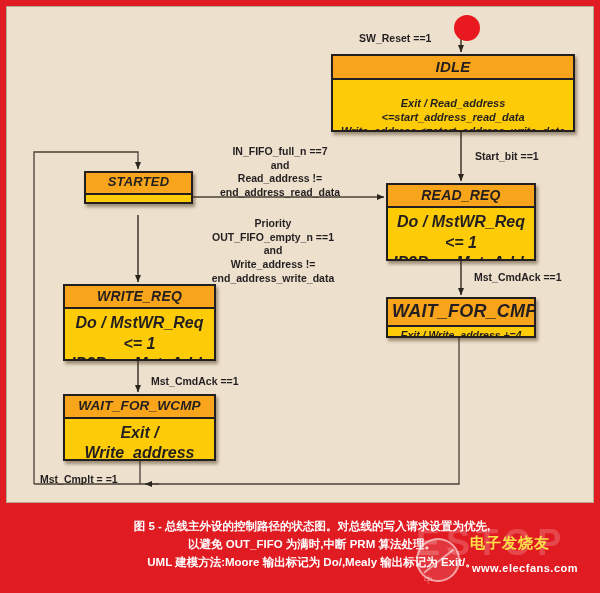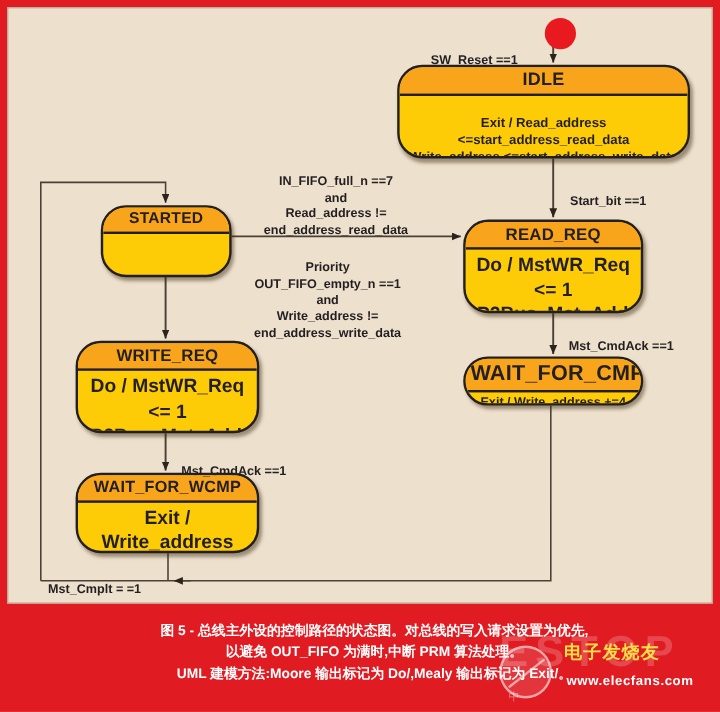--- a/index.html
+++ b/index.html
@@ -26,23 +26,24 @@
   #wires {
     position: absolute; left: 0; top: 0;
     width: 588px; height: 497px;
     pointer-events: none;
   }
   
   .state {
     position: absolute;
     background: #fdcc07;
     border: 2px solid #231f20;
-    border-radius: 21px;
+    border-radius: 0;
     box-shadow: 2px 3px 3px rgba(60,40,10,0.45);
     overflow: hidden;
+    font-style: italic;
   }
   .state .hdr {
     background: #f8a51c;
     border-bottom: 2px solid #231f20;
     text-align: center;
     color: #231f20;
     font-weight: bold;
     letter-spacing: .2px;
     padding: 2px 4px 3px;
     font-size: 14px;
@@ -57,21 +58,21 @@
     padding: 4px 5px 5px;
     white-space: pre-line;
   }
   .state.empty-body .body { min-height: 18px; }
 
   
   #st-idle       { left: 324px; top:  47px; width: 244px; height:  78px; }
   #st-idle .hdr  { font-size: 15px; }
   #st-idle .body { font-size: 11px; padding-top: 16px; }
 
-  #st-started    { left:  77px; top: 164px; width: 109px; height:  60px; }
+  #st-started    { left:  77px; top: 164px; width: 109px; height:  33px; }
   #st-started .hdr { font-size: 13px; }
 
   #st-readreq    { left: 379px; top: 176px; width: 150px; height:  78px; }
   #st-readreq .hdr { font-size: 14px; }
 
   #st-waitcmp    { left: 379px; top: 290px; width: 150px; height:  41px; }
   #st-waitcmp .hdr { font-size: 18px; }
   #st-waitcmp .body { font-size: 10.5px; padding: 2px 4px 3px; }
 
   #st-writereq   { left:  56px; top: 277px; width: 153px; height:  77px; }
@@ -92,21 +93,21 @@
   
   .guard {
     position: absolute;
     color: #231f20;
     font-weight: bold;
     font-size: 10.5px;
     line-height: 1.3;
     white-space: pre-line;
   }
   .guard.c { text-align: center; }
-  .guard.l { text-align: left; margin-top: 12px; }
+  .guard.l { text-align: left; }
 
   #g-swreset   { left: 352px; top:  25px; }
   #g-startbit  { left: 468px; top: 143px; }
   #g-infifo    { left: 198px; top: 138px; width: 150px; }
   #g-priority  { left: 190px; top: 210px; width: 152px; }
   #g-mstcmdack-r { left: 467px; top: 264px; }
   #g-mstcmdack-l { left: 144px; top: 368px; }
   #g-mstcmplt  { left:  33px; top: 466px; }
 
   

